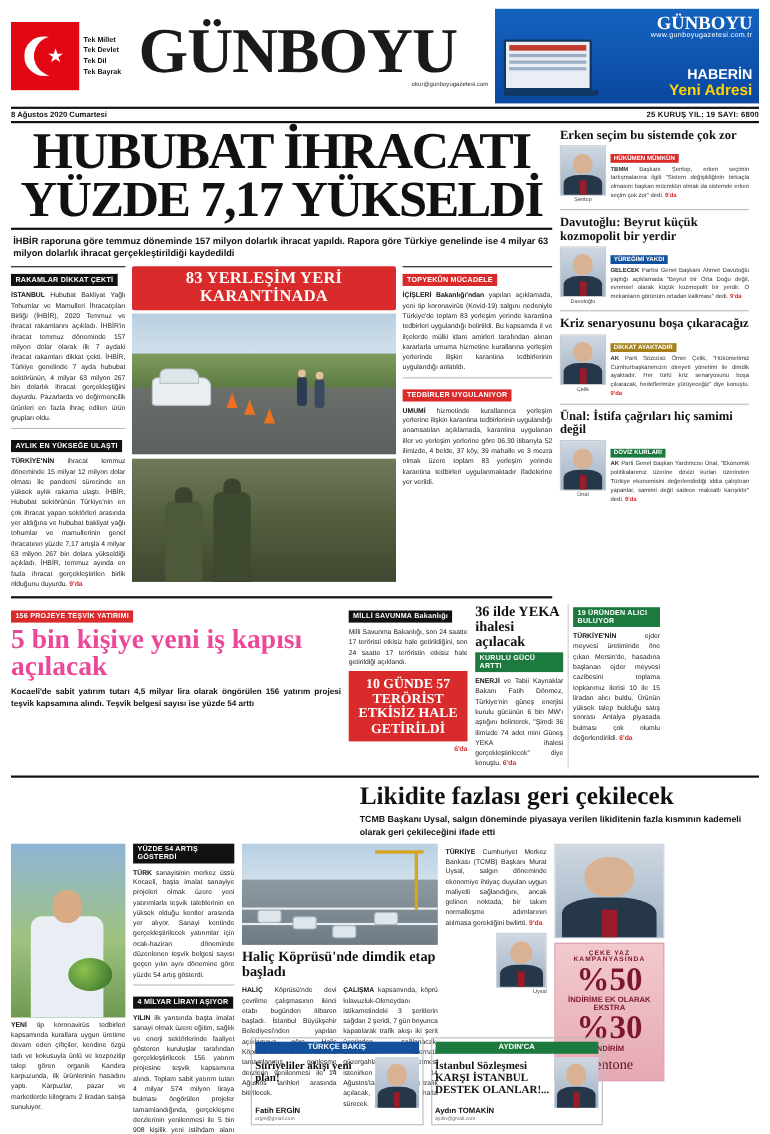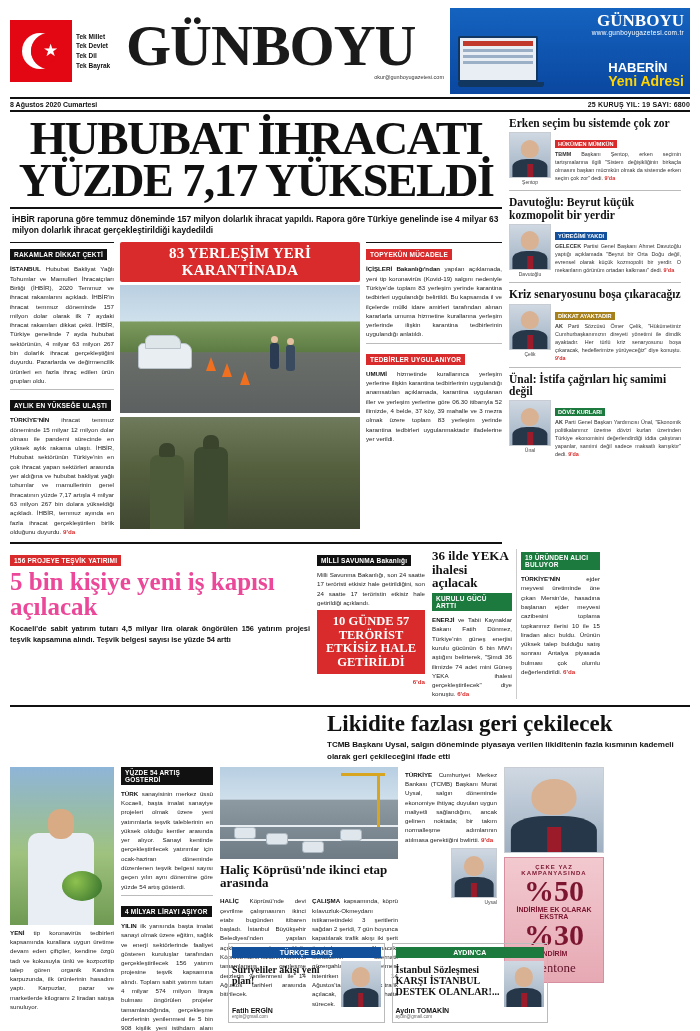--- a/index.html
+++ b/index.html
@@ -48,21 +48,21 @@
     width: 240px; flex: none; background: #0b4da2; color: #fff; position: relative;
     display: flex; flex-direction: column; justify-content: flex-start; padding: 4px 6px;
     background: linear-gradient(180deg,#1463bf 0%, #0a47a0 100%);
   }
   .promo-box .pb-name {
     font-family: "Liberation Serif", serif; font-weight: bold; font-size: 17px;
     text-align: right; line-height: 1;
   }
   .promo-box .pb-url { font-size: 6.5px; text-align: right; letter-spacing: .3px; }
   .promo-box .pb-tag {
-    position: absolute; right: 6px; bottom: 5px; text-align: left;
+    position: absolute; right: 6px; bottom: 5px; text-align: right;
     font-size: 13px; font-weight: bold; line-height: 1.05;
   }
   .promo-box .pb-tag .big { color: #ffd400; font-size: 14px; }
   .promo-box .laptop {
     position: absolute; left: 8px; bottom: 4px; width: 86px; height: 54px;
   }
   .promo-box .laptop .screen {
     width: 80px; height: 46px; background: #e9eef5; border: 2px solid #11365f; border-radius: 2px;
   }
   .promo-box .laptop .screen .bar { height: 5px; background: #c0392b; margin: 3px; }
@@ -547,21 +547,21 @@
     <div style="width:178px; flex:none;">
       <div class="photo photo-traffic">
         <div class="lane" style="top:58px;"></div>
         <div class="lane" style="top:72px;"></div>
         <div class="v" style="left:14px; top:60px;"></div>
         <div class="v" style="left:46px; top:66px;"></div>
         <div class="v" style="left:82px; top:74px;"></div>
         <div class="v" style="left:120px; top:62px;"></div>
         <div class="crane"></div>
       </div>
-      <div class="cap-head" style="text-align:left; font-size:13px;">Haliç Köprüsü'nde ikinci etap arasında</div>
+      <div class="cap-head" style="text-align:left; font-size:13px;">Haliç Köprüsü'nde dimdik etap başladı</div>
       <div style="display:flex; gap:6px; margin-top:3px;">
         <div style="width:50%;" class="sub-body">
           <b>HALİÇ</b>
           <span>Köprüsü'nde devi çevrilme çalışmasının ikinci etabı bugünden itibaren başladı. İstanbul Büyükşehir Belediyesi'nden yapılan açıklamaya göre, Haliç Köprüsü'ndeki kullanım üzerinü tamamlanmış, genleşme derzlerin yenilenmesi ile 14 Ağustos tarihleri arasında bitirilecek.</span>
         </div>
         <div style="width:50%;" class="sub-body">
           <b>ÇALIŞMA</b>
           <span>kapsamında, köprü kılavuzluk-Okmeydanı istikametindeki 3 şeritlerin sağdan 2 şeridi, 7 gün boyunca kapatılarak trafik akışı iki şerit üzerinden sağlanacak. Sürücülerin alternatif güzergahları tercih etmesi istenirken çalışmanın 14 Ağustos'ta tamamlanarak trafik açılacak, çalışmaların hafta sürecek.</span>
         </div>
       </div>

